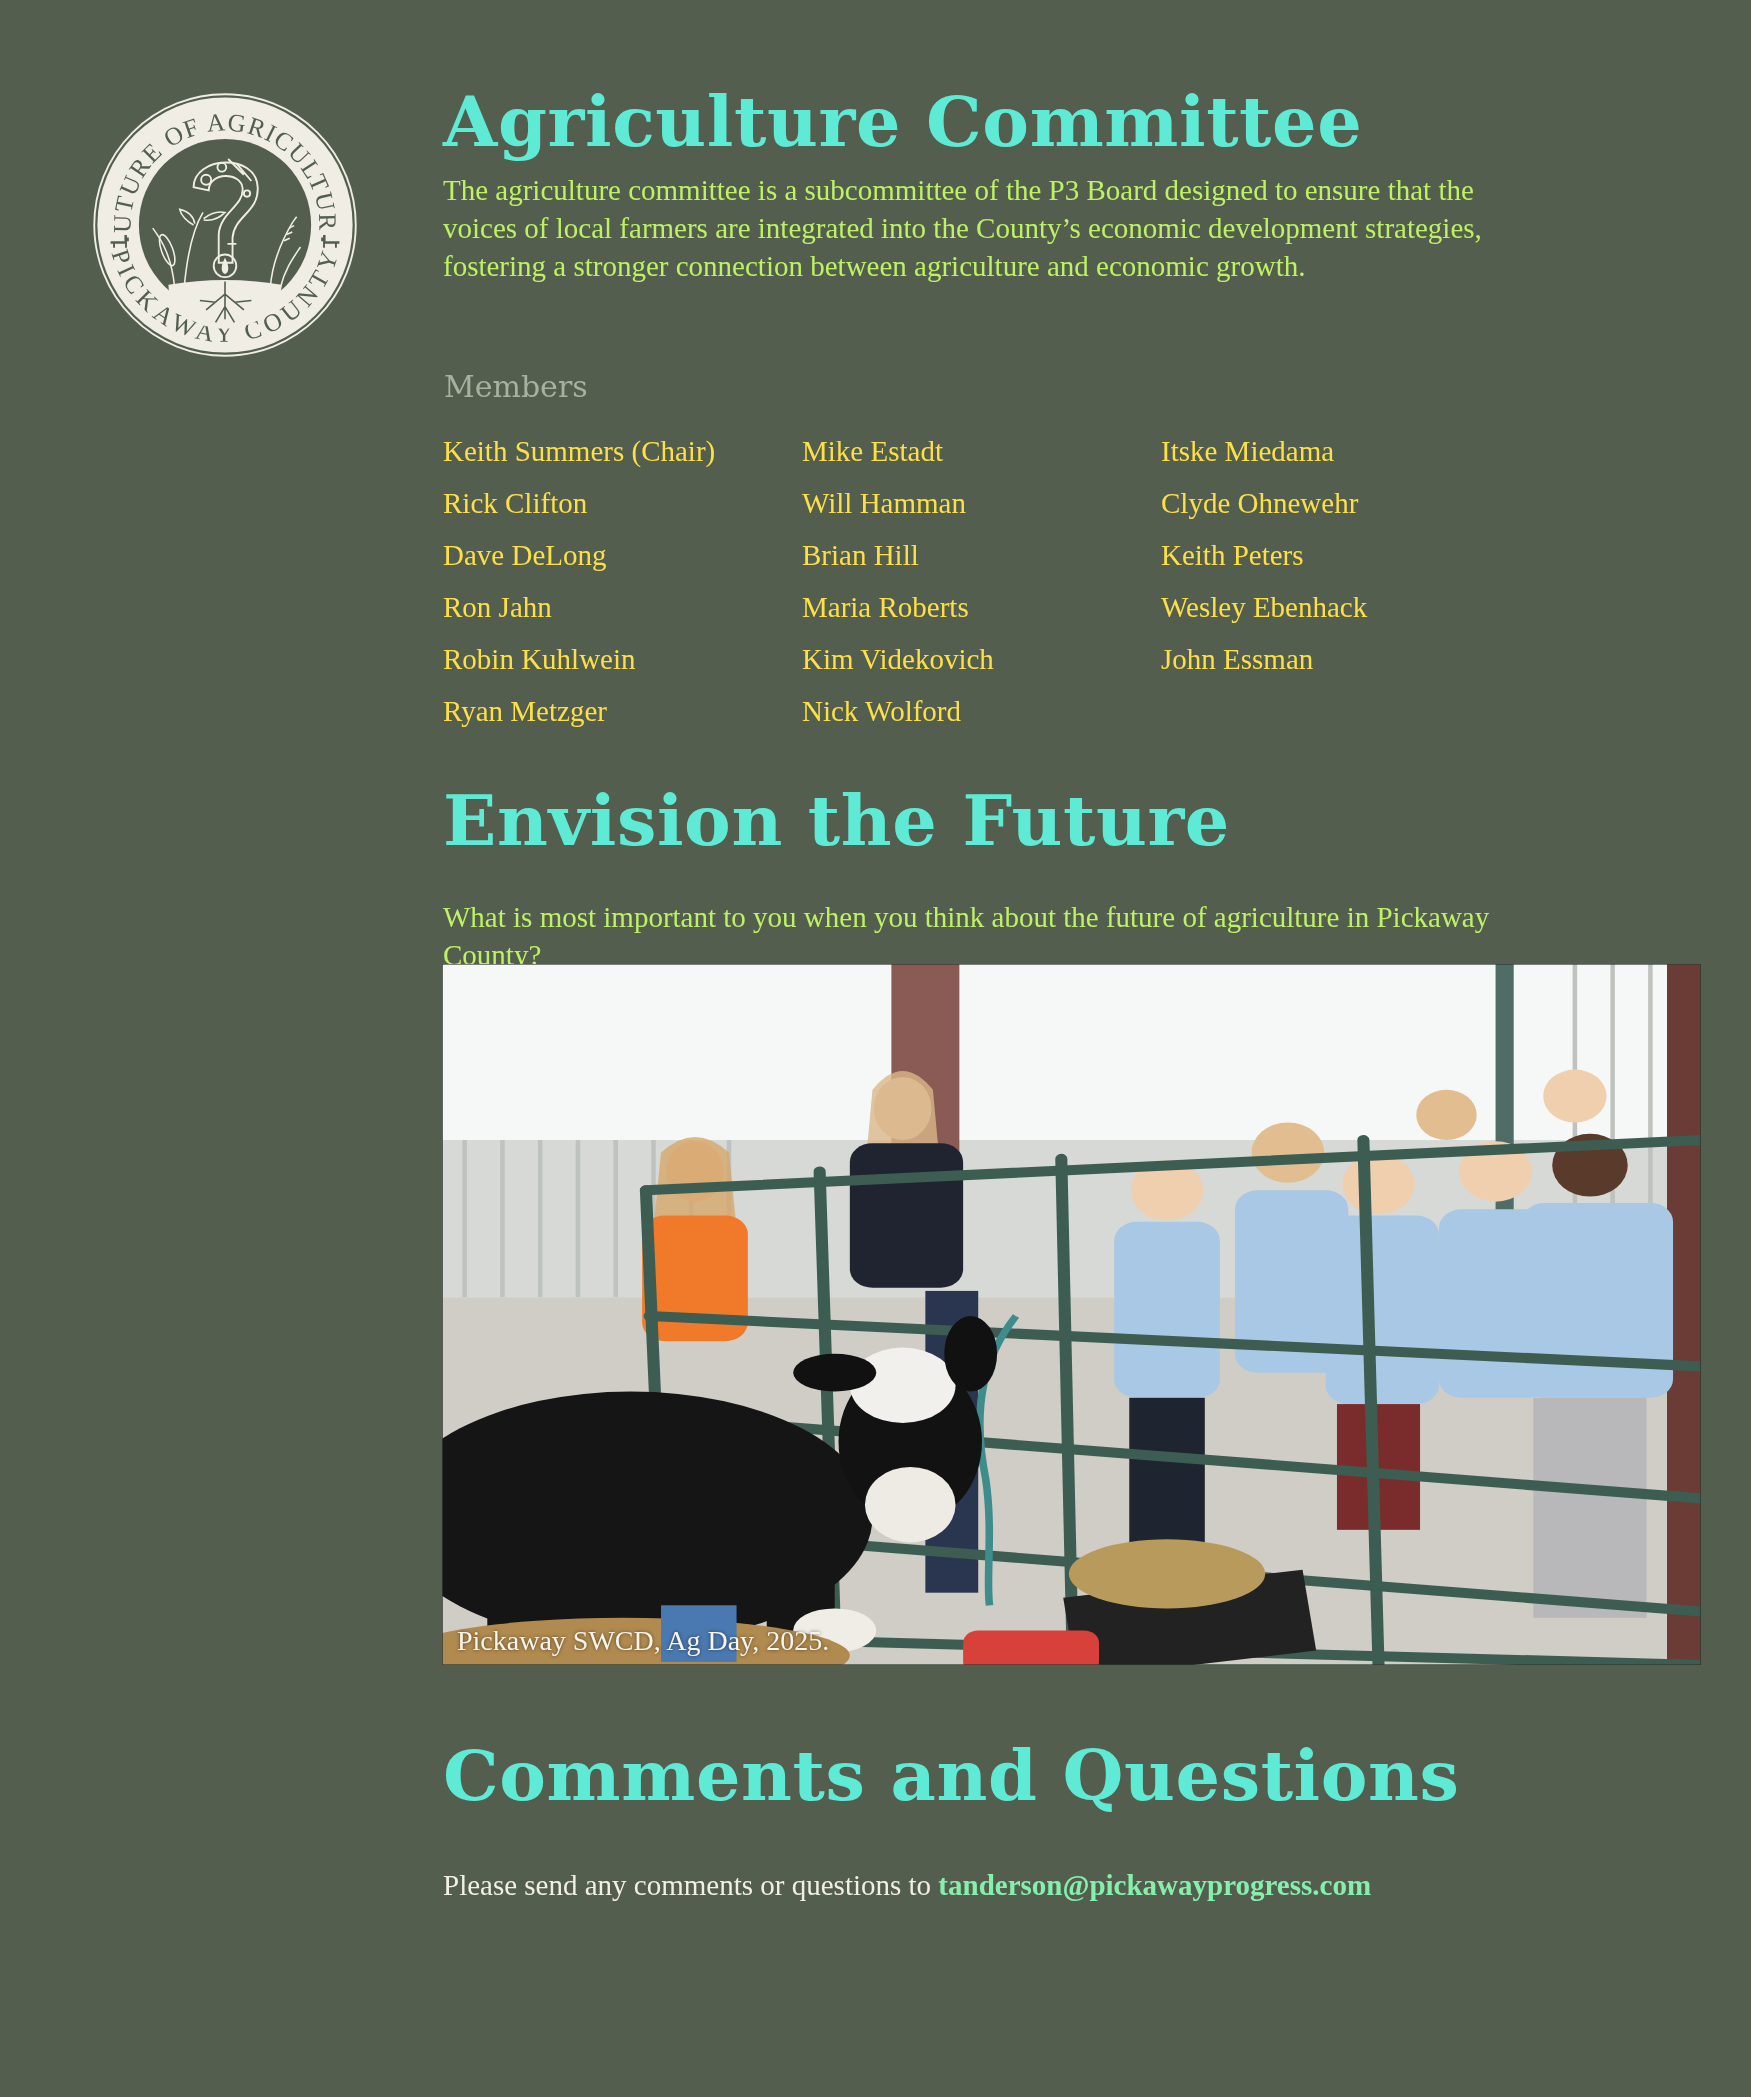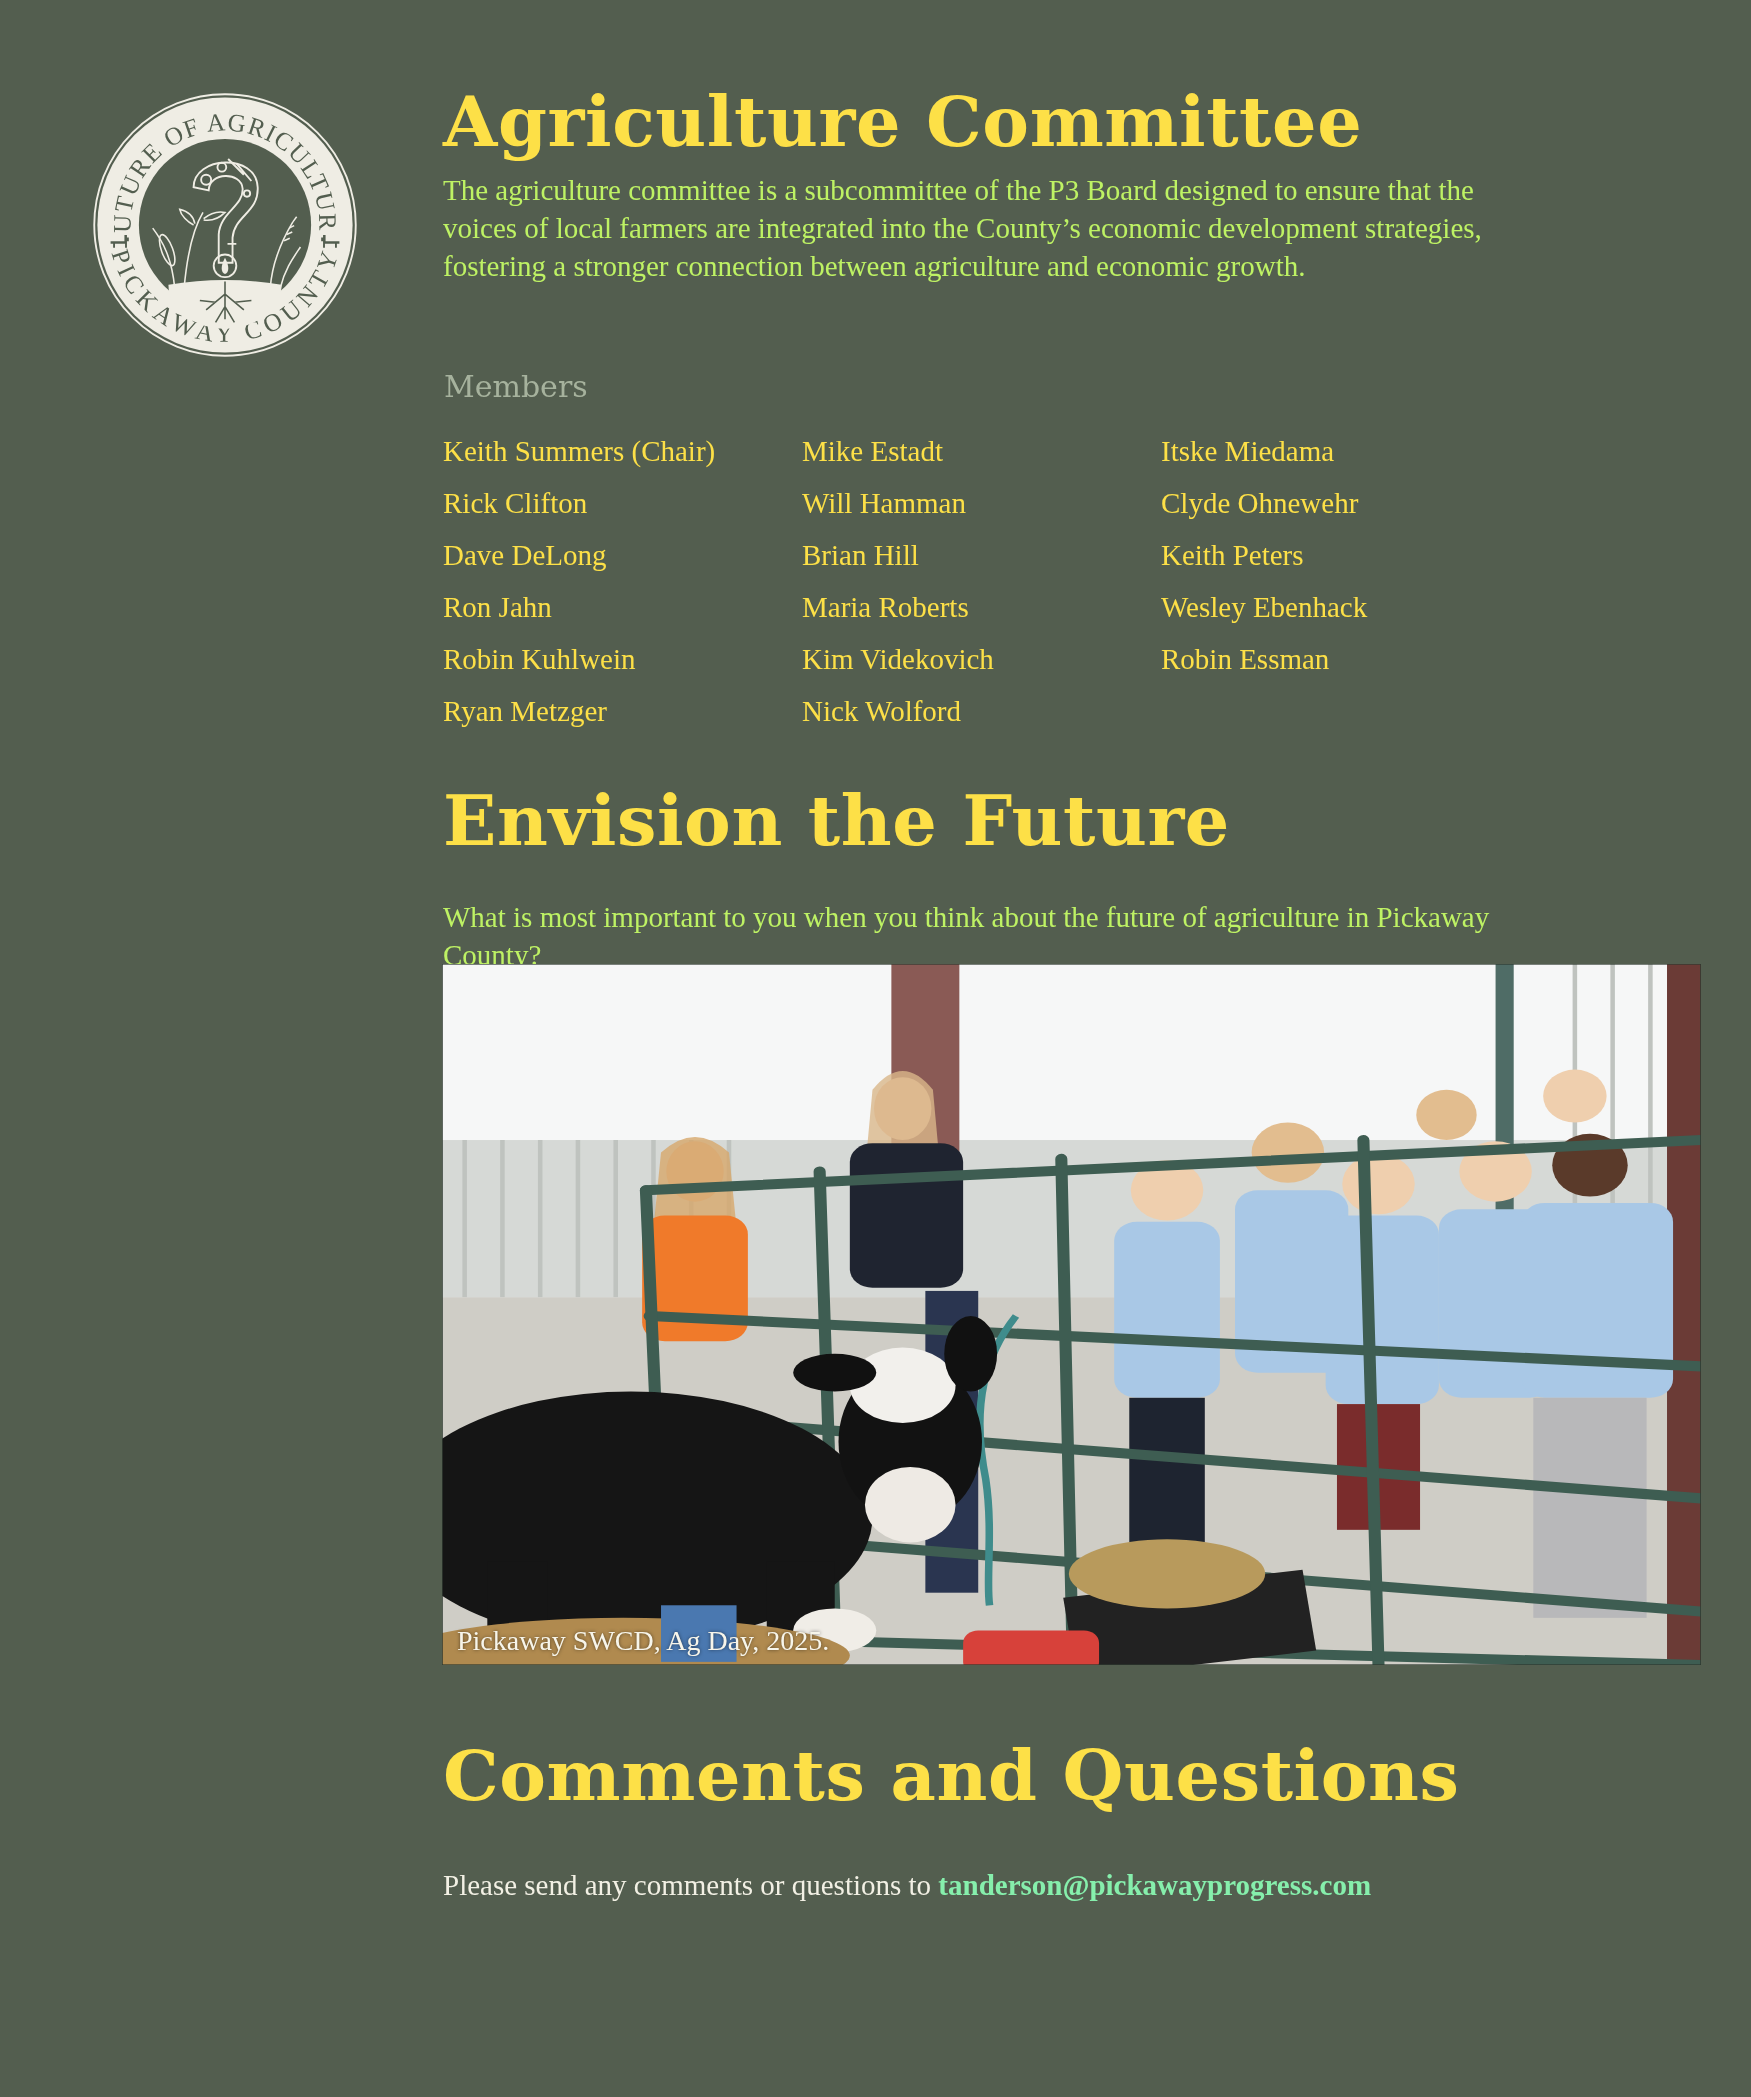--- a/index.html
+++ b/index.html
@@ -15,21 +15,21 @@
   .abs { position: absolute; }
 
   
   #logo { left: 93px; top: 93px; width: 264px; height: 264px; }
 
   
   .h-big {
     position: absolute;
     left: 443px;
     margin: 0;
-    color: #fde047;
+    color: #5eead4;
     font-weight: bold;
     font-family: "DejaVu Serif", "Liberation Serif", serif;
     letter-spacing: 0.6px;
     white-space: nowrap;
     line-height: 1;
   }
   #title { top: 87px; font-size: 70px; }
   #envision-title { top: 786px; font-size: 70px; }
   #comments-title { top: 1741px; font-size: 70px; }
 
@@ -190,21 +190,21 @@
   <div class="member">Brian Hill</div>
   <div class="member">Keith Peters</div>
 
   <div class="member">Ron Jahn</div>
   <div class="member">Maria Roberts</div>
 
   <div class="member">Wesley Ebenhack</div>
   <div class="member">Robin Kuhlwein</div>
   <div class="member">Kim Videkovich</div>
 
-  <div class="member">Robin Essman</div>
+  <div class="member">John Essman</div>
   <div class="member">Ryan Metzger</div>
   <div class="member">Nick Wolford</div>
 </div>
 
 <h2 id="envision-title" class="h-big">Envision the Future</h2>
 <p id="envision-question" class="body-text">What is most important to you when you think about the future of agriculture in Pickaway County?</p>
 
 <div id="photo">
   <svg viewBox="0 0 1667 1115" preserveAspectRatio="none" xmlns="http://www.w3.org/2000/svg">
 

